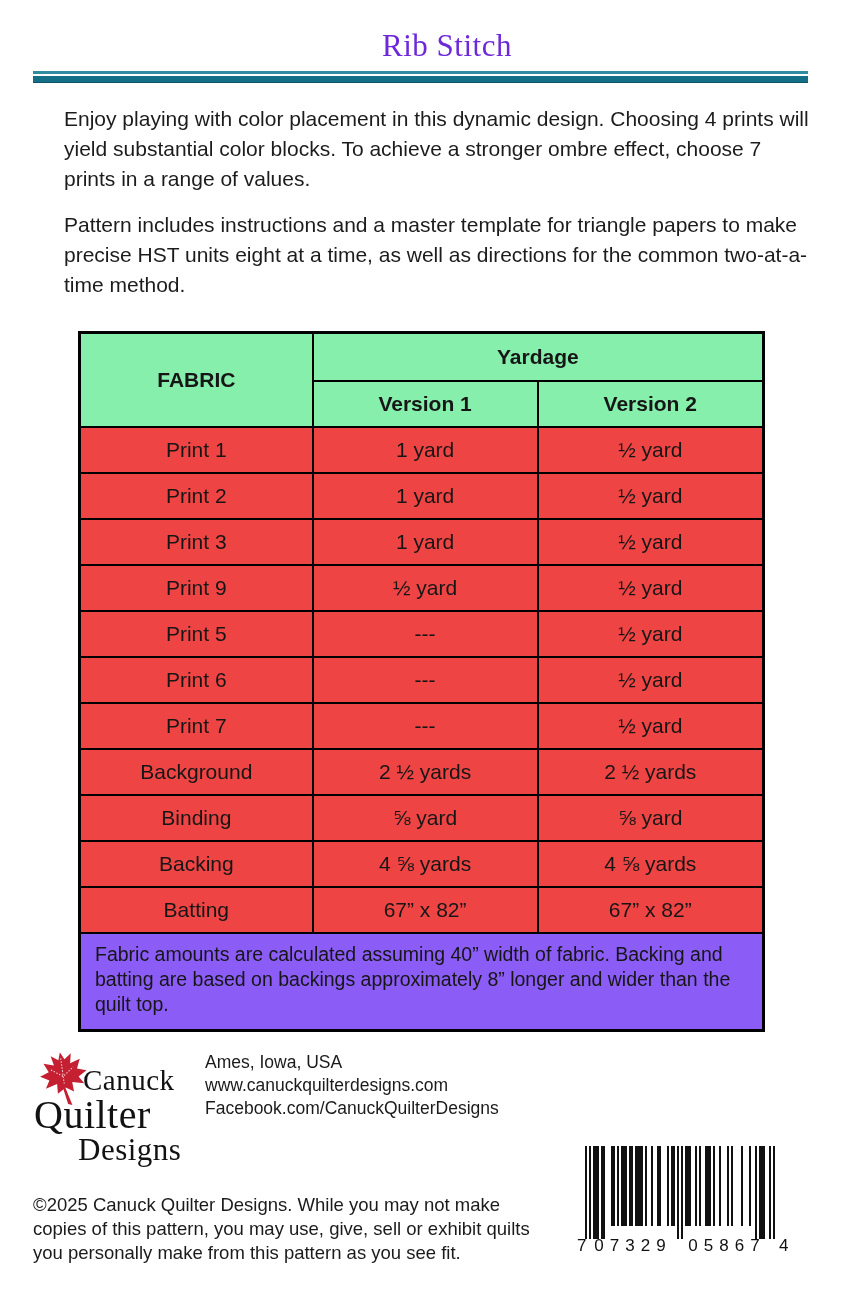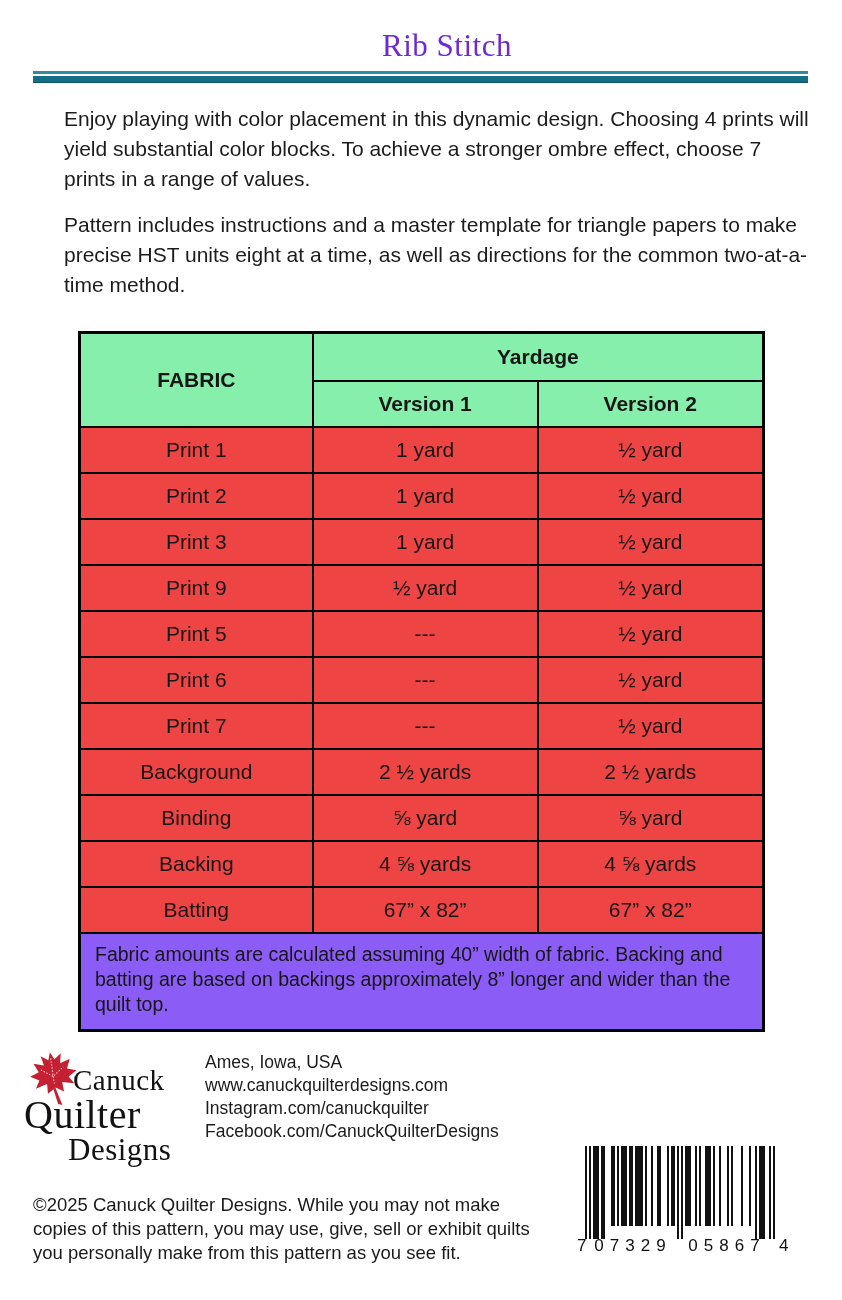--- a/index.html
+++ b/index.html
@@ -48,21 +48,21 @@
   .fabric-table th { background:#86efac; font-weight:700; font-size:21px; }
   .fabric-table .h-yardage  { height:46px; }
   .fabric-table .h-version  { height:44px; }
   .fabric-table td.body-cell { height:44px; background:#ef4444; }
   .fabric-table td.footnote-cell {
     text-align:left; font-size:19.5px; line-height:25px;
     padding:8px 14px 12px 14px; background:#8b5cf6;
   }
 
   
-  .logo { position:absolute; left:24px; top:1050px; width:175px; height:118px;
+  .logo { position:absolute; left:34px; top:1050px; width:175px; height:118px;
           font-family:"Liberation Serif", serif; color:#121212; }
   .leaf-wrap { position:absolute; left:4px; top:2px; transform:rotate(-8deg); }
   .logo-canuck  { position:absolute; left:49px; top:14px;  font-size:29px; letter-spacing:0.5px; }
   .logo-quilter { position:absolute; left:0px;  top:41px;  font-size:40px; letter-spacing:0.5px; }
   .logo-designs { position:absolute; left:44px; top:82px;  font-size:31px; letter-spacing:0.5px; }
 
   .contact {
     position:absolute; left:205px; top:1051px;
     font-size:17.5px; line-height:23px; color:#1b1b1b;
   }
@@ -183,21 +183,20 @@
     </div>
     <div class="logo-canuck">Canuck</div>
     <div class="logo-quilter">Quilter</div>
     <div class="logo-designs">Designs</div>
   </div>
 
   <div class="contact">
     <div>
         <div>Ames, Iowa, USA</div>
         <div>www.canuckquilterdesigns.com</div>
-        <div>Instagram.com/canuckquilter</div>
         <div>Facebook.com/CanuckQuilterDesigns</div>
       </div>
   </div>
 
   <div class="copyright">
       <div>©2025 Canuck Quilter Designs.  While  you may not make</div>
       <div>copies of this pattern, you may use, give, sell or exhibit  quilts</div>
       <div>you personally make from this pattern as  you see fit.</div>
     </div>
 

